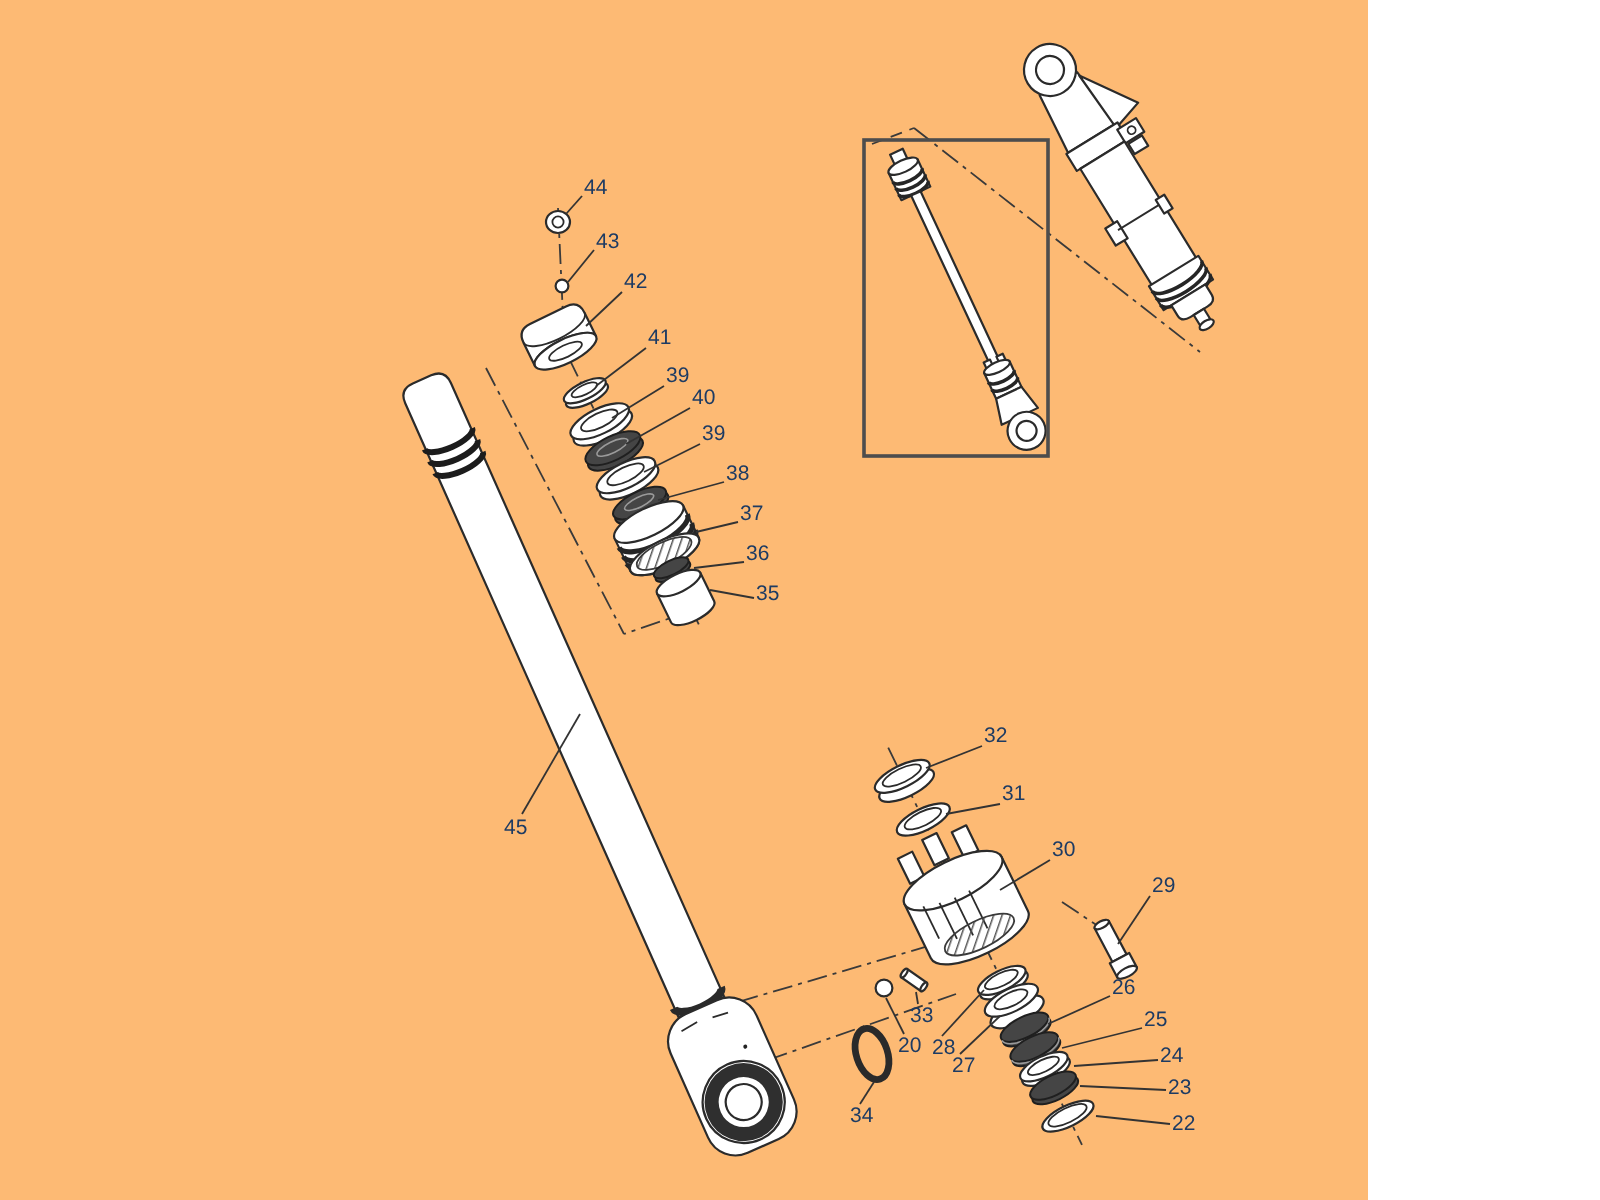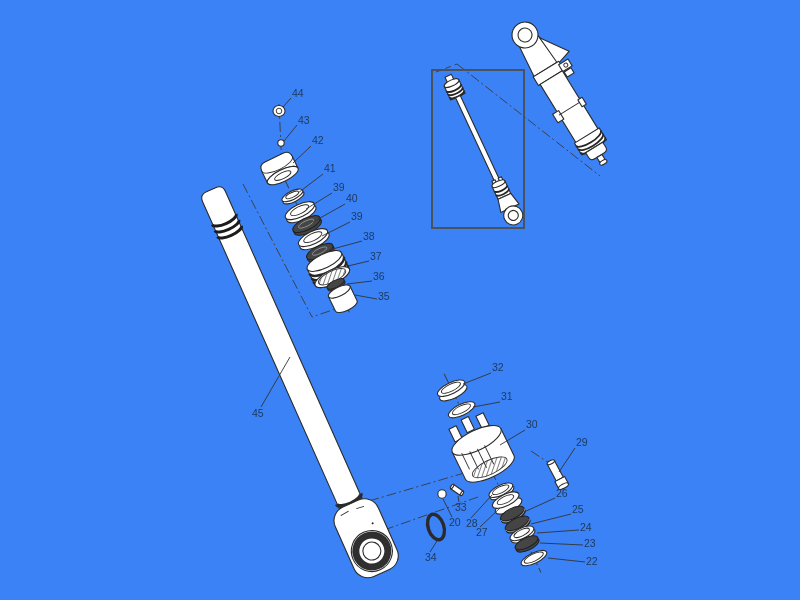--- a/index.html
+++ b/index.html
@@ -1,16 +1,16 @@
 <!DOCTYPE html>
 <html><head>
 <meta charset="utf-8">
 <style>
   html,body{margin:0;padding:0;background:#ffffff;}
-  .stage{width:800px;height:600px;position:relative;background:#3b82f6;overflow:hidden;}
+  .stage{width:684px;height:600px;position:relative;background:#fdba74;overflow:hidden;}
   svg{display:block;}
   .part{fill:#ffffff;stroke:#2b2b2b;stroke-width:1.1;stroke-linejoin:round;}
   .dark{fill:#454545;stroke:#1f1f1f;stroke-width:1;}
   .thin{fill:none;stroke:#2b2b2b;stroke-width:0.9;}
   .band{fill:none;stroke:#262626;stroke-width:2.6;}
   .band-sm{fill:none;stroke:#262626;stroke-width:1.8;}
   .hl{fill:none;stroke:#9a9a9a;stroke-width:0.8;}
   .cl{fill:none;stroke:#3a3a3a;stroke-width:0.9;stroke-dasharray:10 3 2 3;}
   .dash{fill:none;stroke:#3a3a3a;stroke-width:0.9;stroke-dasharray:6 4;}
   .ldr{stroke:#333333;stroke-width:0.9;fill:none;}

